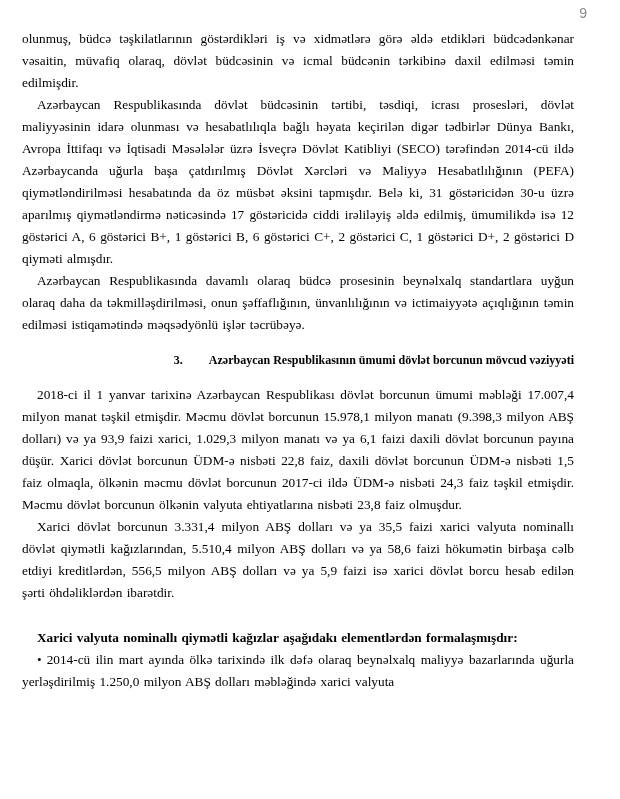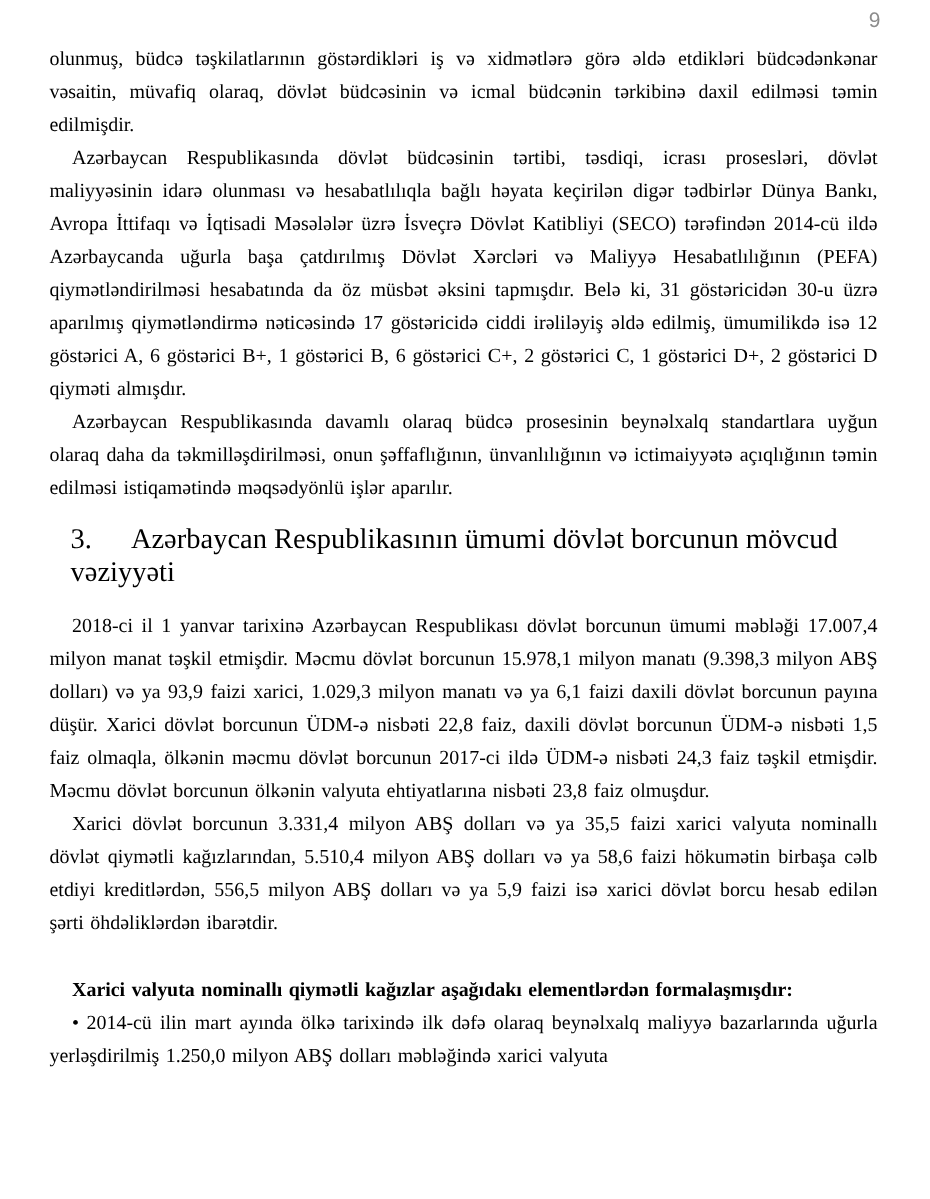--- a/index.html
+++ b/index.html
@@ -19,41 +19,41 @@
   .page-number {
     position: absolute;
     top: 5px;
     right: 33px;
     font-family: "Liberation Sans", sans-serif;
     font-size: 14px;
     color: #8c8c8c;
   }
   .content {
     position: absolute;
-    left: 33px;
+    left: 22px;
     top: 28px;
     width: 552px;
   }
   p.body {
     margin: 0;
     font-size: 13.3px;
     line-height: 22px;
     text-align: justify;
     word-spacing: 1px;
   }
   p.indent {
     text-indent: 15px;
   }
   p.section-heading {
     margin: 13px 0;
-    font-size: 19px;
+    font-size: 12px;
     line-height: 22px;
-    font-weight: normal;
+    font-weight: bold;
     padding-left: 14px;
-    text-align: left;
+    text-align: right;
   }
   p.section-heading .h-num {
     display: inline-block;
     margin-right: 26px;
   }
   p.bold-par {
     font-weight: bold;
     margin-top: 23px;
   }
   .bullet-marker {
@@ -67,21 +67,21 @@
 
   <div class="page-number">9</div>
 
   <div class="content">
 
     <p class="body">olunmuş, büdcə təşkilatlarının göstərdikləri iş və xidmətlərə görə əldə etdikləri büdcədənkənar vəsaitin, müvafiq olaraq, dövlət büdcəsinin və icmal büdcənin tərkibinə daxil edilməsi təmin edilmişdir.</p>
 
 
     <p class="body indent">Azərbaycan Respublikasında dövlət büdcəsinin tərtibi, təsdiqi, icrası prosesləri, dövlət maliyyəsinin idarə olunması və hesabatlılıqla bağlı həyata keçirilən digər tədbirlər Dünya Bankı, Avropa İttifaqı və İqtisadi Məsələlər üzrə İsveçrə Dövlət Katibliyi (SECO) tərəfindən 2014-cü ildə Azərbaycanda uğurla başa çatdırılmış Dövlət Xərcləri və Maliyyə Hesabatlılığının (PEFA) qiymətləndirilməsi hesabatında da öz müsbət əksini tapmışdır. Belə ki, 31 göstəricidən 30-u üzrə aparılmış qiymətləndirmə nəticəsində 17 göstəricidə ciddi irəliləyiş əldə edilmiş, ümumilikdə isə 12 göstərici A, 6 göstərici B+, 1 göstərici B, 6 göstərici C+, 2 göstərici C, 1 göstərici D+, 2 göstərici D qiyməti almışdır.</p>
 
-    <p class="body indent">Azərbaycan Respublikasında davamlı olaraq büdcə prosesinin beynəlxalq standartlara uyğun olaraq daha da təkmilləşdirilməsi, onun şəffaflığının, ünvanlılığının və ictimaiyyətə açıqlığının təmin edilməsi istiqamətində məqsədyönlü işlər aparılır.</p>
+    <p class="body indent">Azərbaycan Respublikasında davamlı olaraq büdcə prosesinin beynəlxalq standartlara uyğun olaraq daha da təkmilləşdirilməsi, onun şəffaflığının, ünvanlılığının və ictimaiyyətə açıqlığının təmin edilməsi istiqamətində məqsədyönlü işlər təcrübəyə.</p>
 
     <p class="section-heading">
       <span class="h-num">3.</span><span>Azərbaycan Respublikasının ümumi dövlət borcunun mövcud vəziyyəti</span>
     </p>
 
     <p class="body indent">2018-ci il 1 yanvar tarixinə Azərbaycan Respublikası dövlət borcunun ümumi məbləği 17.007,4 milyon manat təşkil etmişdir. Məcmu dövlət borcunun 15.978,1 milyon manatı (9.398,3 milyon ABŞ dolları) və ya 93,9 faizi xarici, 1.029,3 milyon manatı və ya 6,1 faizi daxili dövlət borcunun payına düşür. Xarici dövlət borcunun ÜDM-ə nisbəti 22,8 faiz, daxili dövlət borcunun ÜDM-ə nisbəti 1,5 faiz olmaqla, ölkənin məcmu dövlət borcunun 2017-ci ildə ÜDM-ə nisbəti 24,3 faiz təşkil etmişdir. Məcmu dövlət borcunun ölkənin valyuta ehtiyatlarına nisbəti 23,8 faiz olmuşdur.</p>
 
     <p class="body indent">Xarici dövlət borcunun 3.331,4 milyon ABŞ dolları və ya 35,5 faizi xarici valyuta nominallı dövlət qiymətli kağızlarından, 5.510,4 milyon ABŞ dolları və ya 58,6 faizi hökumətin birbaşa cəlb etdiyi kreditlərdən, 556,5 milyon ABŞ dolları və ya 5,9 faizi isə xarici dövlət borcu hesab edilən şərti öhdəliklərdən ibarətdir.</p>
 
     <p class="body indent bold-par">Xarici valyuta nominallı qiymətli kağızlar aşağıdakı elementlərdən formalaşmışdır:</p>

